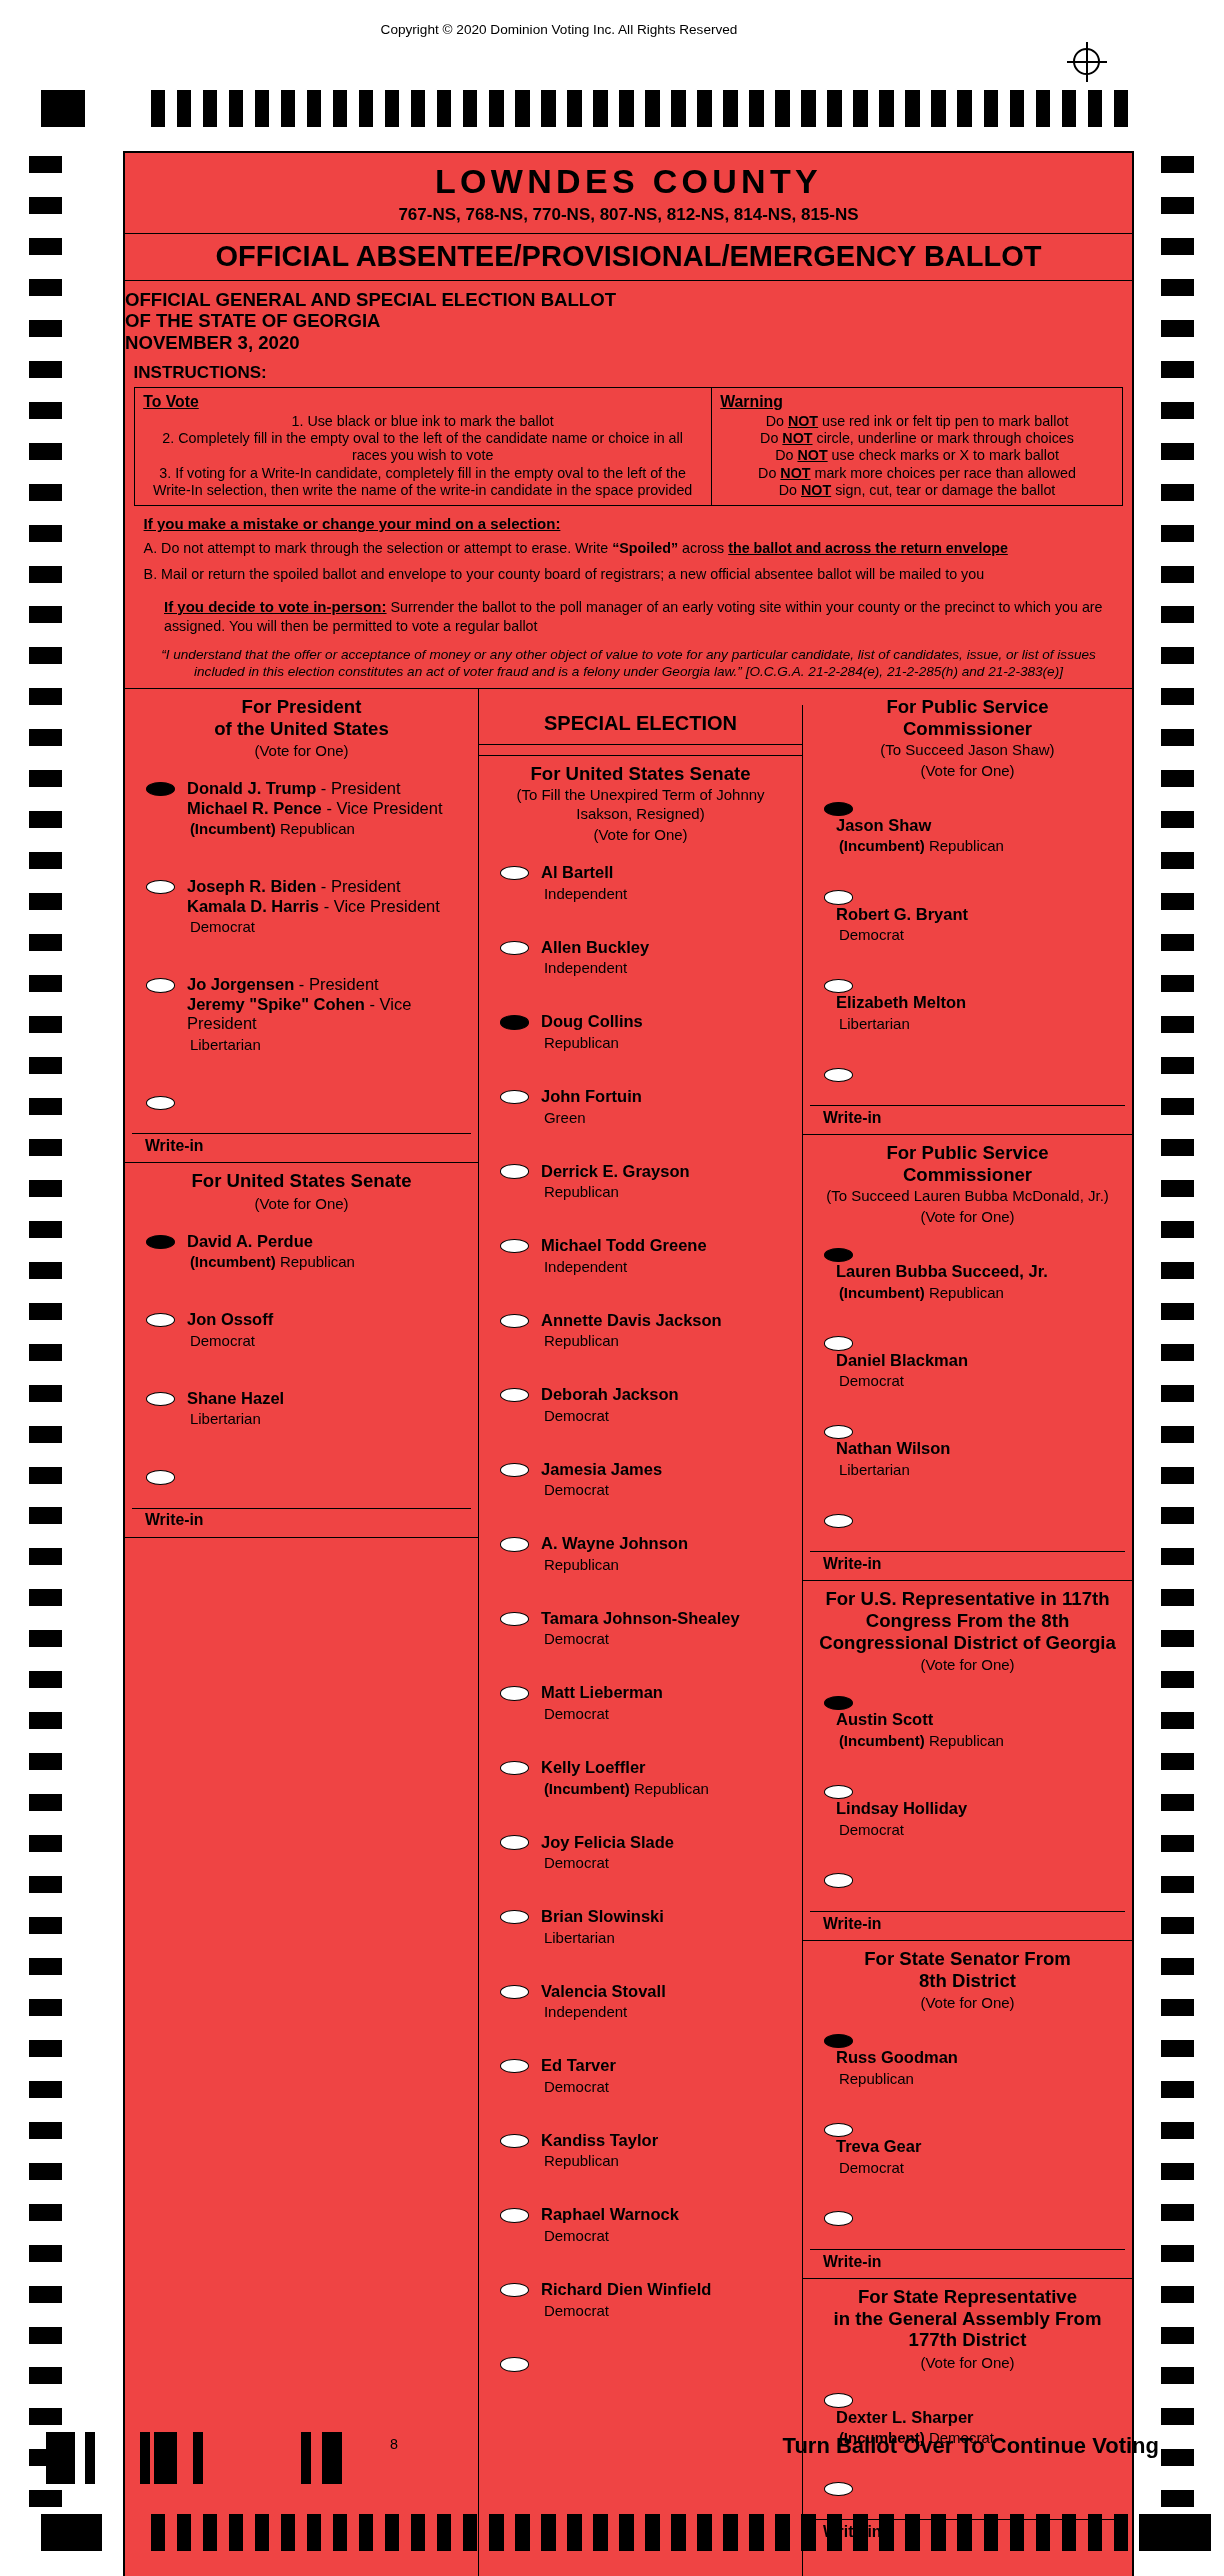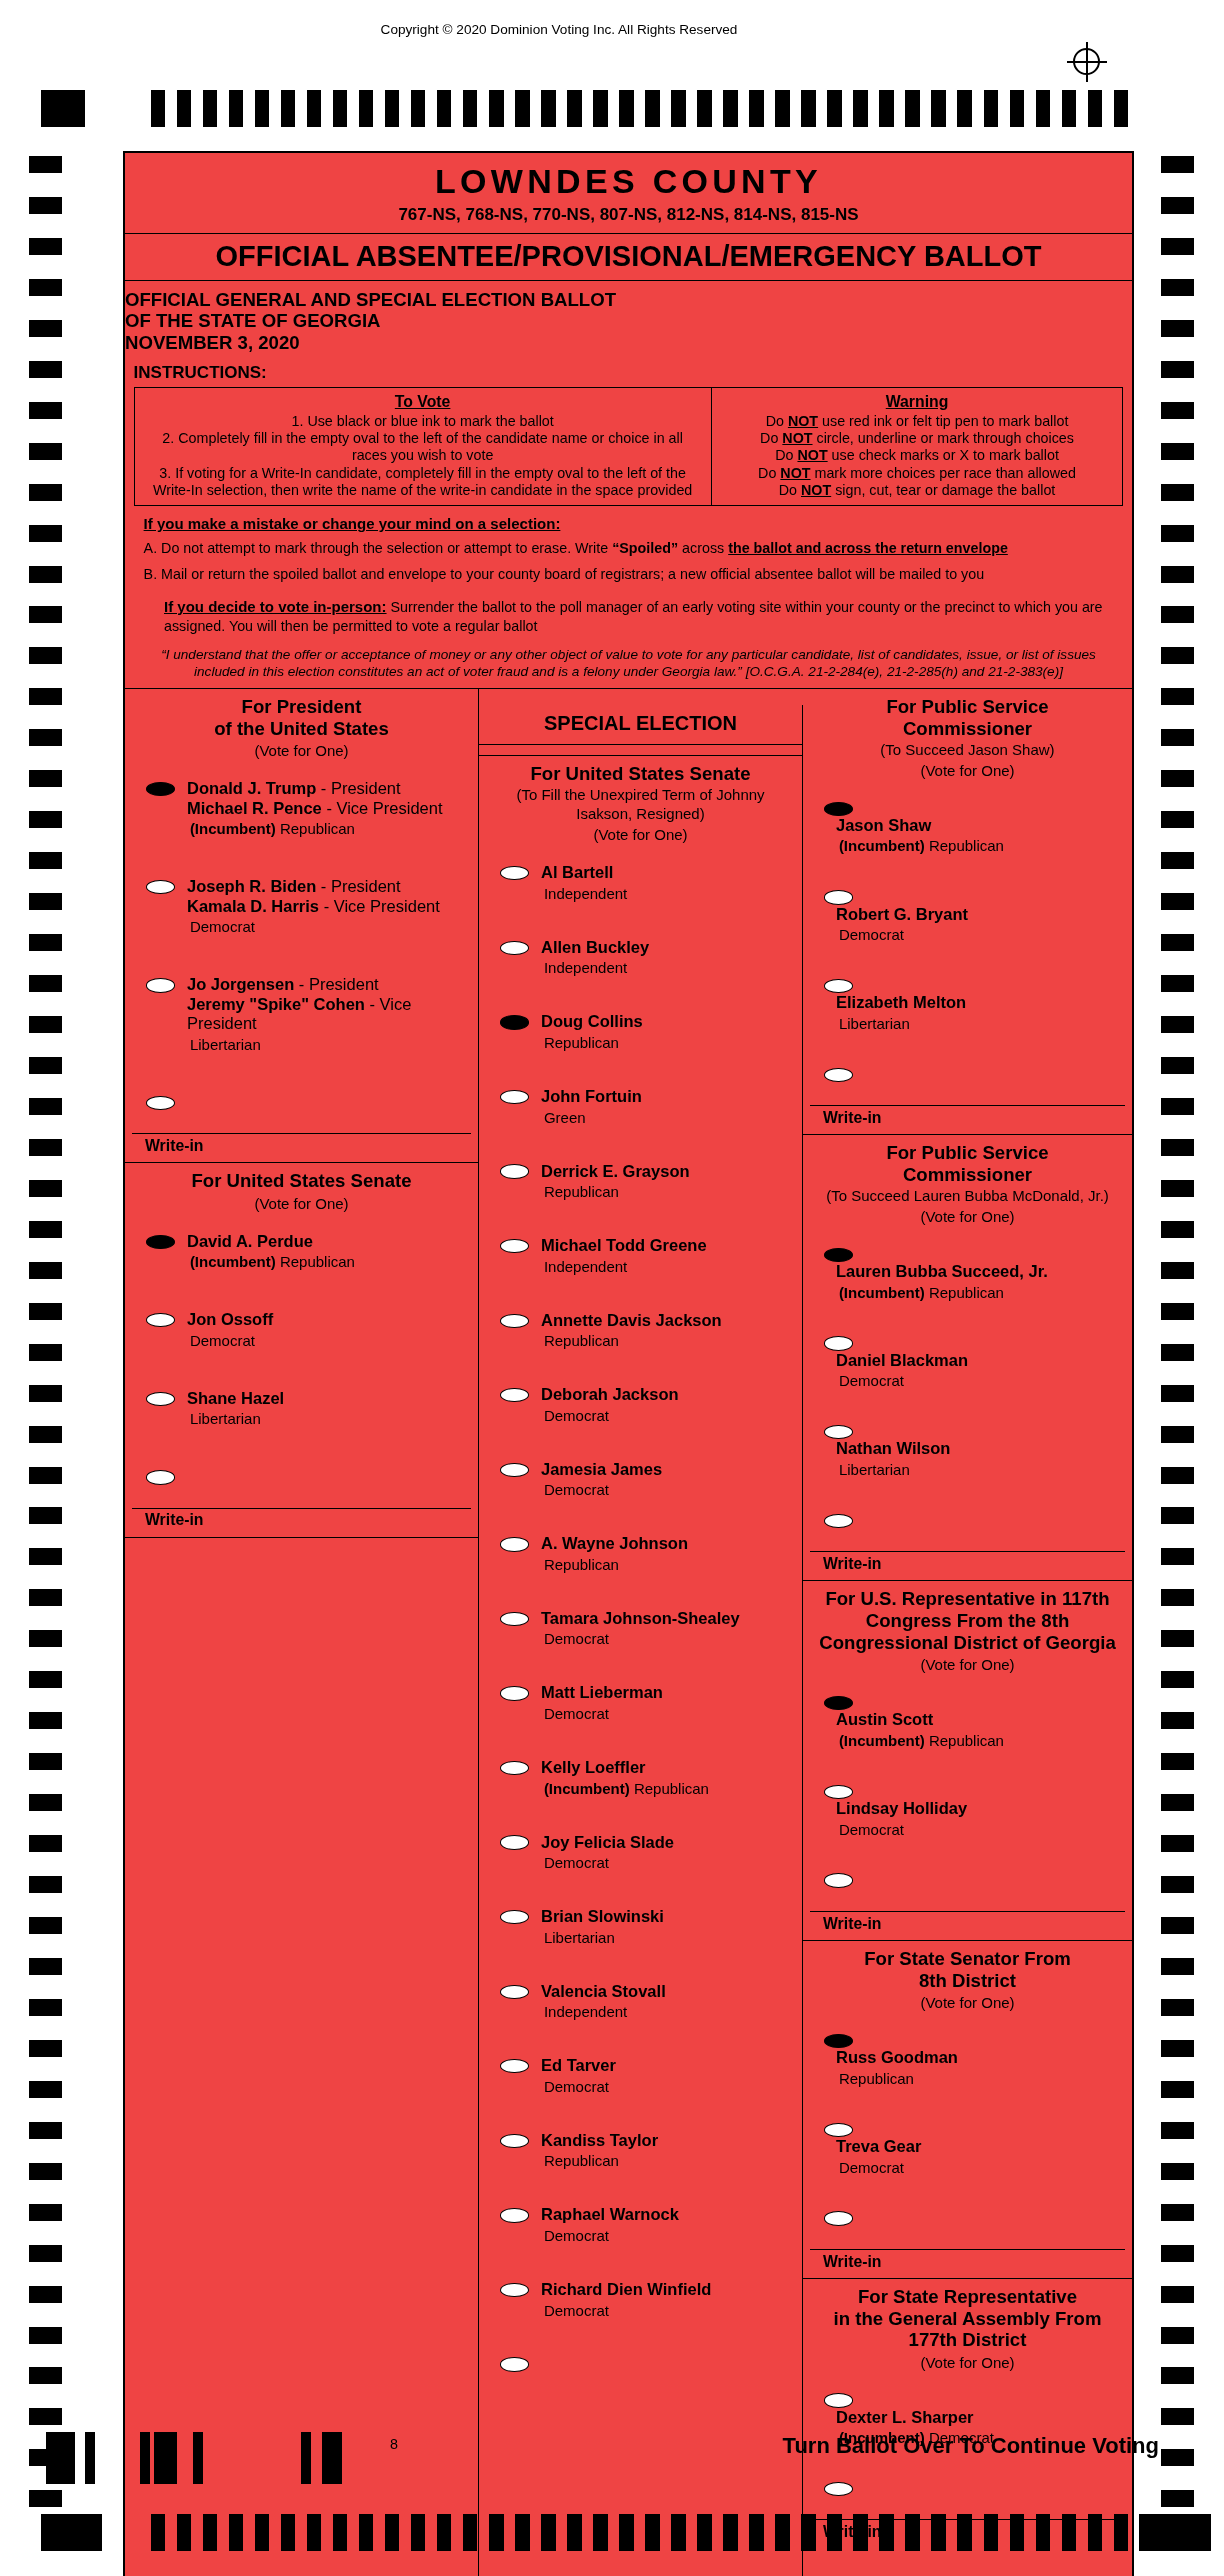--- a/index.html
+++ b/index.html
@@ -36,21 +36,21 @@
   .county-box { border-bottom:1.4px solid #000; text-align:center; padding:8.6px 0 8.6px; }
   .county { font-size:34px; font-weight:bold; letter-spacing:4.3px; }
   .precincts { font-size:17px; font-weight:bold; margin-top:4.3px; }
   .ballot-type { border-bottom:1.4px solid #000; text-align:center; font-size:29px; font-weight:bold; padding:5.7px 0 7.2px; }
   .election-block { text-align:left; font-weight:bold; padding:7.2px 0 2.9px; font-size:18.6px; line-height:1.18; }
 
   .instructions-label { font-size:17px; font-weight:bold; padding:5.7px 8.6px 2.9px; }
   .vote-warning-box { border:1.4px solid #000; margin:1.4px 8.6px 7.2px; display:flex; }
   .to-vote { flex:1.42; padding:4.3px 8.6px 5.7px; }
   .warning { flex:1; border-left:1.4px solid #000; padding:4.3px 8.6px 5.7px; }
-  .box-title { font-weight:bold; text-decoration:underline; font-size:15.8px; margin-bottom:2.1px;text-align:center; }
+  .box-title { font-weight:bold; text-decoration:underline; font-size:15.8px; margin-bottom:2.1px; }
   .instr-item, .warn-item { font-size:14.3px; line-height:1.22;text-align:center; }
 
   .mistake { padding:1.4px 18.6px 4.3px; font-size:14.3px; }
   .sec-title { font-weight:bold; text-decoration:underline; font-size:15px; margin-bottom:5.7px; }
   .mistake p { margin-bottom:5px; line-height:1.25;margin-top:8px; }
   .in-person { padding:4.3px 18.6px 4.3px 39px; font-size:14.3px; line-height:1.3; }
   .sec-title-inline { font-weight:bold; text-decoration:underline; font-size:15px; }
   .felony { font-style:italic; text-align:center; font-size:13.6px; line-height:1.3; padding:5.7px 13px 7.2px; }
 
   

